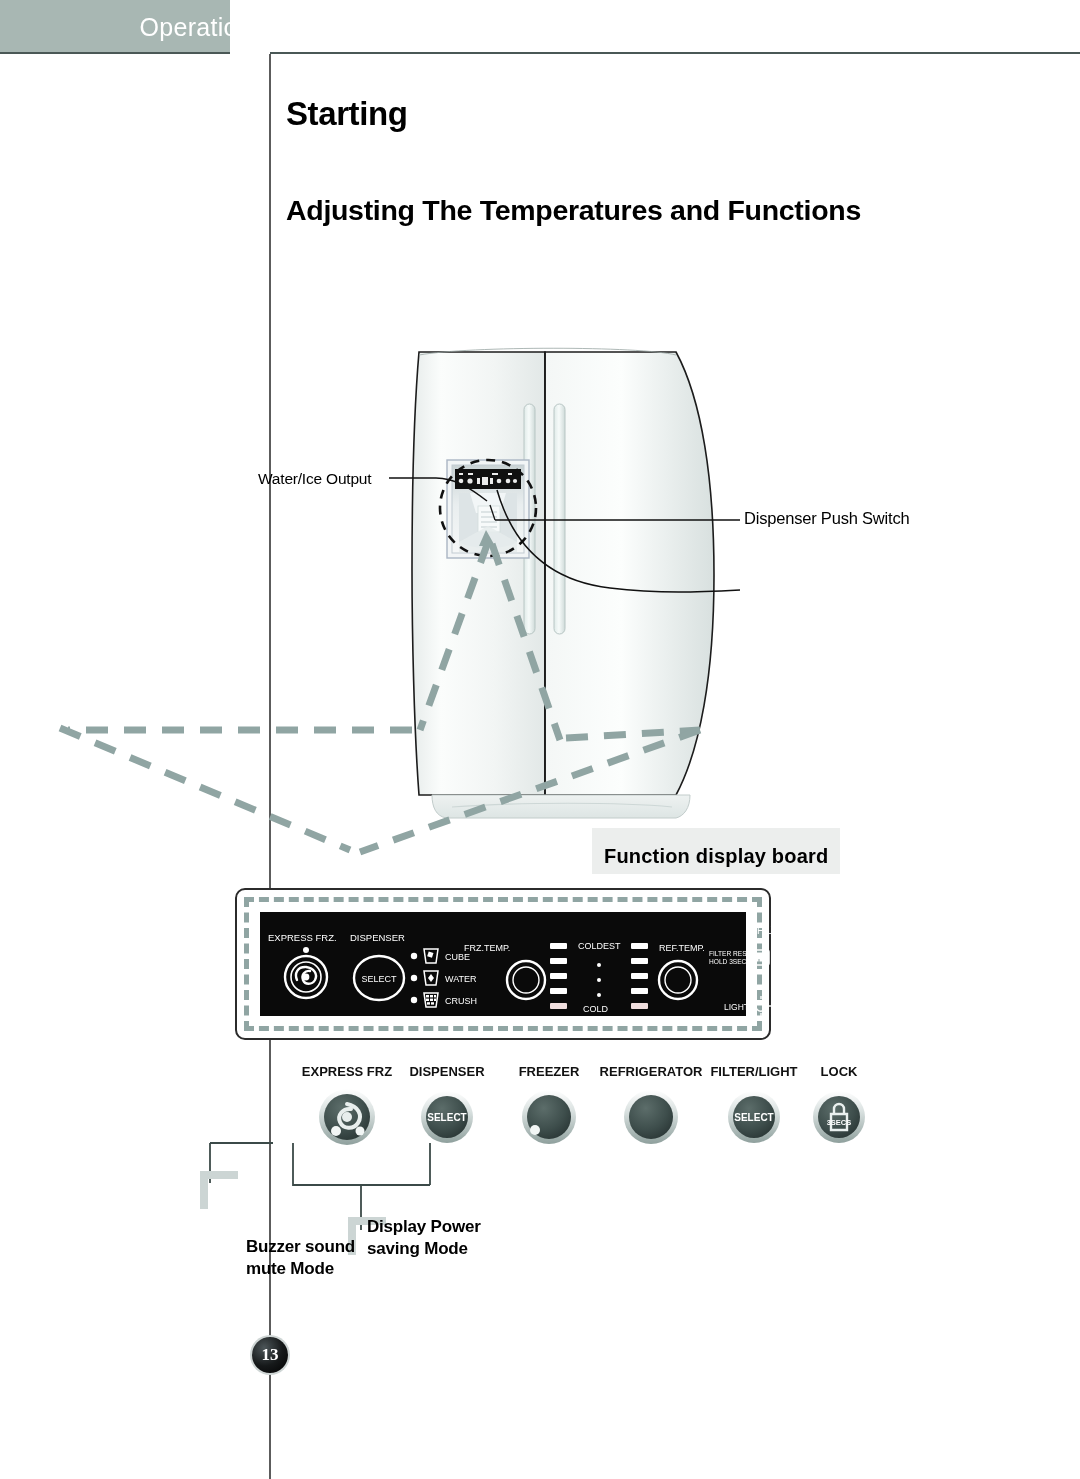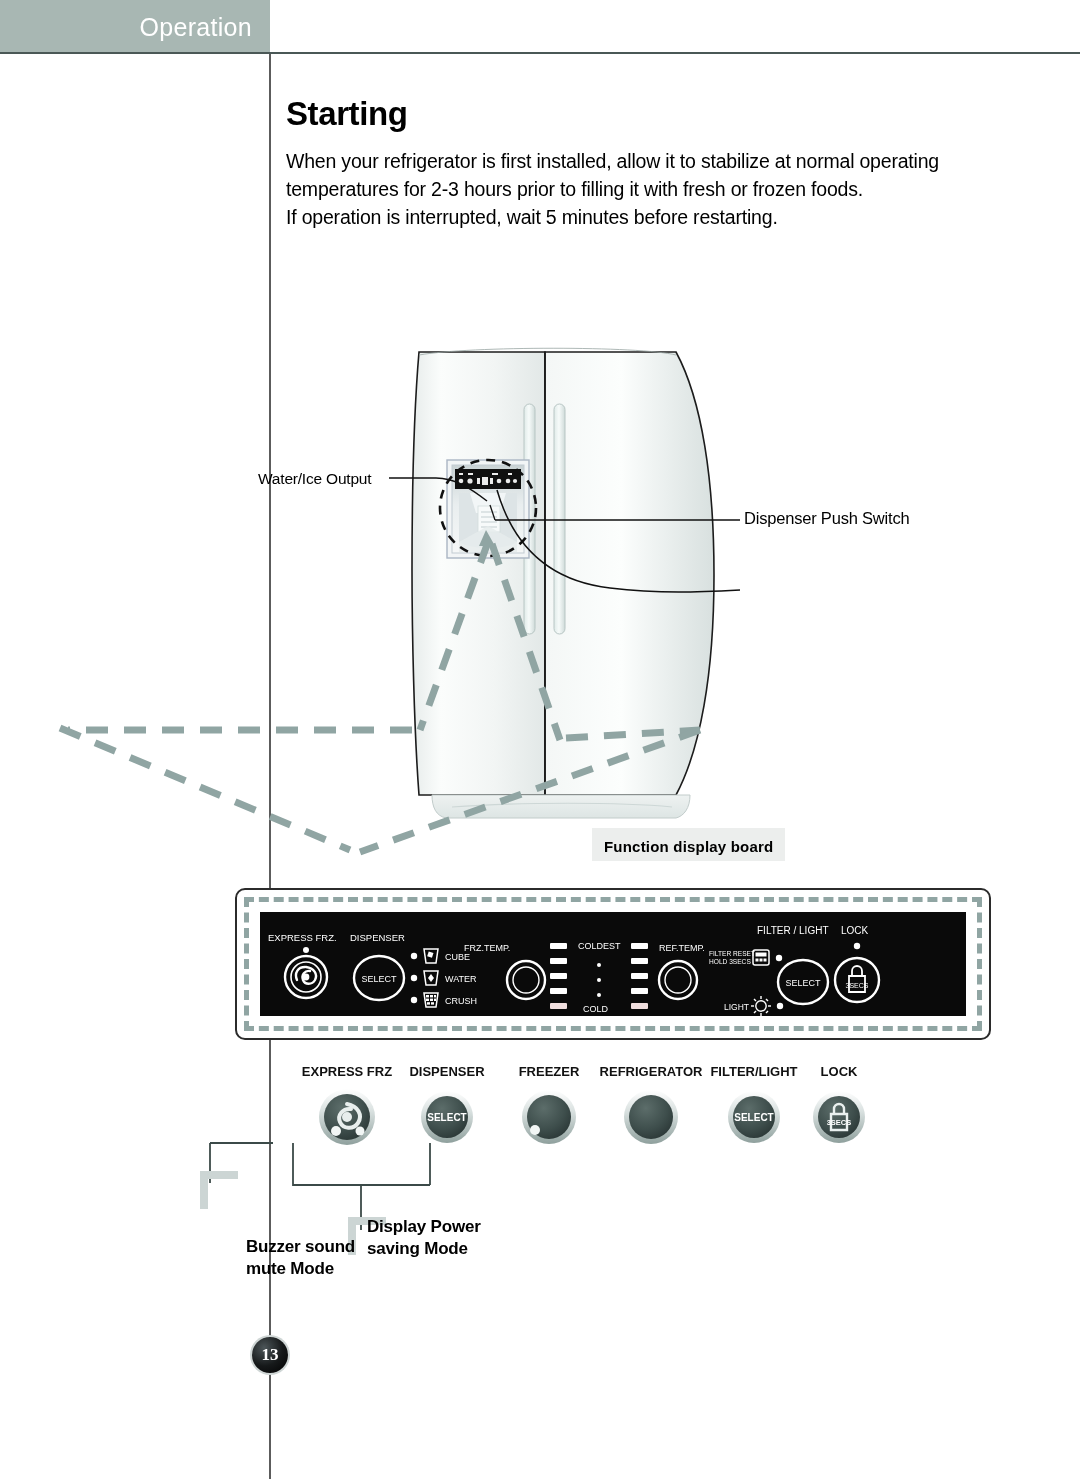--- a/index.html
+++ b/index.html
@@ -14,21 +14,21 @@
     position: relative;
     overflow: hidden;
     font-family: "Liberation Sans", sans-serif;
     color: #000;
   }
 
   
   #header-band {
     position: absolute;
     left: 0; top: 0;
-    width: 270px; height: 54px;
+    width: 230px; height: 54px;
     background: #a8b7b3;
     border-bottom: 2px solid #4a5856;
     box-sizing: border-box;
   }
   #header-title {
     position: absolute;
     left: 0; top: 0;
     width: 252px; height: 54px;
     display: flex;
     align-items: center;
@@ -89,32 +89,32 @@
     white-space: pre-line;
   }
   #lbl-water { left: 258px; top: 138px; font-size: 15.5px; }
   #lbl-push  { left: 744px; top: 178px; }
   #lbl-lamp  { left: 744px; top: 244px; }
 
   #lbl-fdb {
     position: absolute;
     left: 592px; top: 498px;
     background: #eceeed;
-    padding: 10px 12px 6px 12px;
-    font-size: 15px;
+    padding: 17px 12px 6px 12px;
+    font-size: 20px;
     font-weight: bold;
     letter-spacing: .2px;
     white-space: nowrap;
   }
 
   
   #panel-wrap {
     position: absolute;
     left: 235px; top: 888px;
-    width: 756px; height: 152px;
+    width: 536px; height: 152px;
   }
   #panel-outer {
     position: absolute; inset: 0;
     border: 2px solid #2b2b2b;
     border-radius: 10px;
     background: #ffffff;
     box-sizing: border-box;
   }
   #panel-dashed {
     position: absolute;
@@ -167,23 +167,21 @@
 <body>
 
 <div id="header-band">
   <div id="header-title">Operation</div>
 </div>
 <div id="header-rule"></div>
 <div id="spine"></div>
 
 <div id="content">
   <h1 class="h-starting">Starting</h1>
-  <p class="body-par">When your refrigerator is first installed, allow it to stabilize at normal operating
-temperatures for 2-3 hours prior to filling it with fresh or frozen foods.
-If operation is interrupted, wait 5 minutes before restarting.</p>
+  <h2 class="h-adjust">Adjusting The Temperatures and Functions</h2>
 </div>
 
 <div id="figure">
   <svg id="fig-svg" width="1080" height="560" viewBox="0 0 1080 560">
     <defs>
       <linearGradient id="doorL" x1="0" y1="0" x2="1" y2="0">
         <stop offset="0%" stop-color="#e7eceb"></stop>
         <stop offset="22%" stop-color="#fbfdfc"></stop>
         <stop offset="62%" stop-color="#f2f5f4"></stop>
         <stop offset="100%" stop-color="#e2e8e7"></stop>

